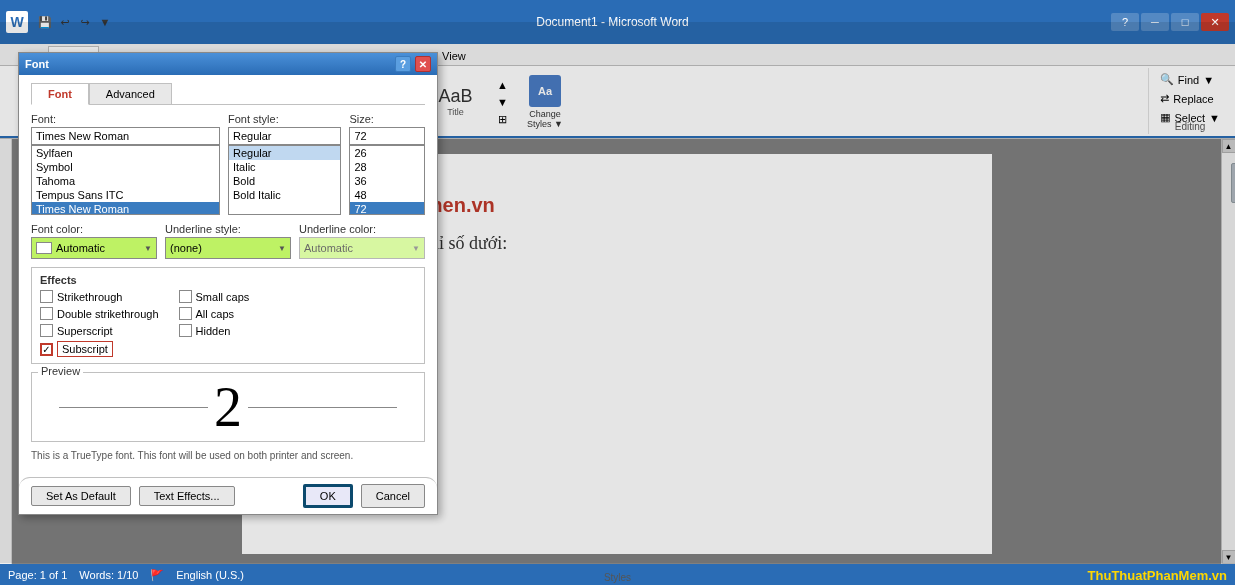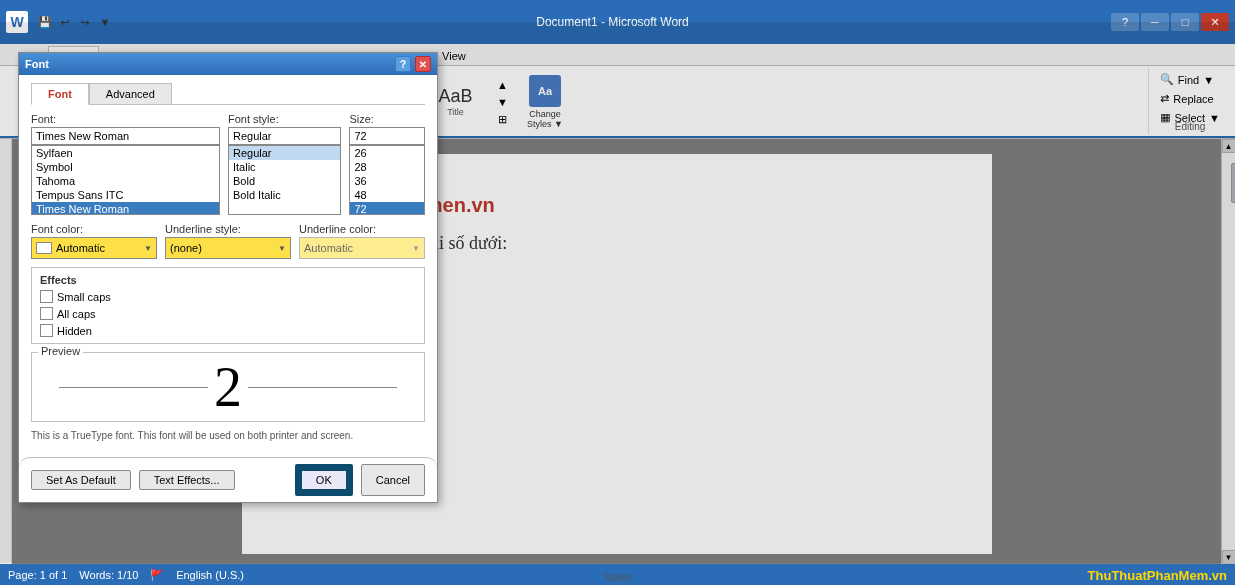--- a/index.html
+++ b/index.html
@@ -73,40 +73,40 @@
     .dialog-field.font-style { flex: 1.2; }
     .dialog-field.font-size { flex: 0.8; }
     .font-input { border: 1px solid #888; padding: 2px 4px; font-size: 11px; width: 100%; }
     .font-list { border: 1px solid #888; height: 70px; overflow-y: auto; width: 100%; font-size: 11px; }
     .font-list-item { padding: 1px 4px; cursor: pointer; }
     .font-list-item.selected { background: #3a7cc0; color: white; }
     .font-list-item.highlighted { background: #c0d8f0; }
     .color-row { display: flex; gap: 8px; margin-bottom: 8px; }
     .color-field { display: flex; flex-direction: column; flex: 1; }
     .color-field label { font-size: 11px; color: #333; margin-bottom: 2px; }
-    .color-select { display: flex; border: 1px solid #888; background: #fde047; align-items: center; padding: 2px 4px; height: 22px; }
+    .color-select { display: flex; border: 1px solid #888; background: #bef264; align-items: center; padding: 2px 4px; height: 22px; }
     .color-select-text { flex: 1; font-size: 11px; }
     .color-select-arrow { font-size: 8px; color: #555; }
     .effects-group { border: 1px solid #c0c0c0; padding: 6px 8px; margin-bottom: 8px; }
     .effects-title { font-size: 11px; color: #333; font-weight: bold; margin-bottom: 4px; }
     .effects-cols { display: flex; gap: 20px; }
     .effects-col { display: flex; flex-direction: column; gap: 4px; }
     .effect-item { display: flex; align-items: center; gap: 4px; font-size: 11px; }
     .checkbox { width: 13px; height: 13px; border: 1px solid #888; background: white; display: flex; align-items: center; justify-content: center; font-size: 10px; cursor: pointer; flex-shrink: 0; }
     .checkbox.checked { background: white; }
     .checkbox-highlighted { border: 2px solid #c0392b !important; }
     .preview-group { border: 1px solid #c0c0c0; padding: 4px 8px; margin-bottom: 8px; height: 70px; display: flex; align-items: center; justify-content: center; position: relative; }
     .preview-title { font-size: 11px; color: #333; position: absolute; top: -8px; left: 6px; background: white; padding: 0 3px; }
     .preview-char { font-size: 56px; font-family: 'Times New Roman', serif; padding: 0 6px; }
     .truetype-note { font-size: 10px; color: #555; margin-bottom: 8px; }
     .dialog-footer { border-top: 1px solid #c0c0c0; padding: 6px 12px; display: flex; gap: 8px; justify-content: space-between; align-items: center; border-radius: 11px; }
     .dialog-footer-left { display: flex; gap: 8px; }
     .dialog-footer-right { display: flex; gap: 8px; }
     .dialog-btn { padding: 3px 14px; border: 1px solid #888; background: #e8e8e8; cursor: pointer; font-size: 11px; border-radius: 2px; }
-    .dialog-btn.primary { background: #e8e8f8; border: 7px solid #0c4a6e; }
+    .dialog-btn.primary { background: #e8e8f8; border: 3px solid #0c4a6e; }
     .qa-btn { width: 18px; height: 18px; display: flex; align-items: center; justify-content: center; cursor: pointer; font-size: 11px; color: #333; border: 1px solid transparent; }
 
     
     .word-top { height: 44px; background: #2a6cb5; display: flex; align-items: center; padding: 0 6px; gap: 4px; }
     .word-logo { width: 22px; height: 22px; background: white; border-radius: 2px; display: flex; align-items: center; justify-content: center; font-weight: bold; color: #2a6cb5; font-size: 14px; margin-right: 4px; }
     .word-qa-area { display: flex; align-items: center; gap: 2px; }
     .word-title { color: white; font-size: 12px; flex: 1; text-align: center; }
     .word-window-btns { display: flex; gap: 2px; }
     .win-btn { width: 28px; height: 18px; background: rgba(255,255,255,0.2); color: white; display: flex; align-items: center; justify-content: center; font-size: 11px; cursor: pointer; border-radius: 2px; }
     .win-btn.close-btn { background: #c0392b; }
@@ -340,20 +340,38 @@
           </div>
         </div>
       </div>
 
       <div class="effects-group">
         <div class="effects-title">Effects</div>
         <div class="effects-cols">
           <div class="effects-col">
             <div class="effect-item">
               <div class="checkbox"></div>
+              <span>Strikethrough</span>
+            </div>
+            <div class="effect-item">
+              <div class="checkbox"></div>
+              <span>Double strikethrough</span>
+            </div>
+            <div class="effect-item">
+              <div class="checkbox"></div>
+              <span>Superscript</span>
+            </div>
+            <div class="effect-item">
+              <div class="checkbox checked checkbox-highlighted">✓</div>
+              <span style="border: 1px solid #c0392b; padding: 1px 4px;">Subscript</span>
+            </div>
+          </div>
+          <div class="effects-col">
+            <div class="effect-item">
+              <div class="checkbox"></div>
               <span>Small caps</span>
             </div>
             <div class="effect-item">
               <div class="checkbox"></div>
               <span>All caps</span>
             </div>
             <div class="effect-item">
               <div class="checkbox"></div>
               <span>Hidden</span>
             </div>

